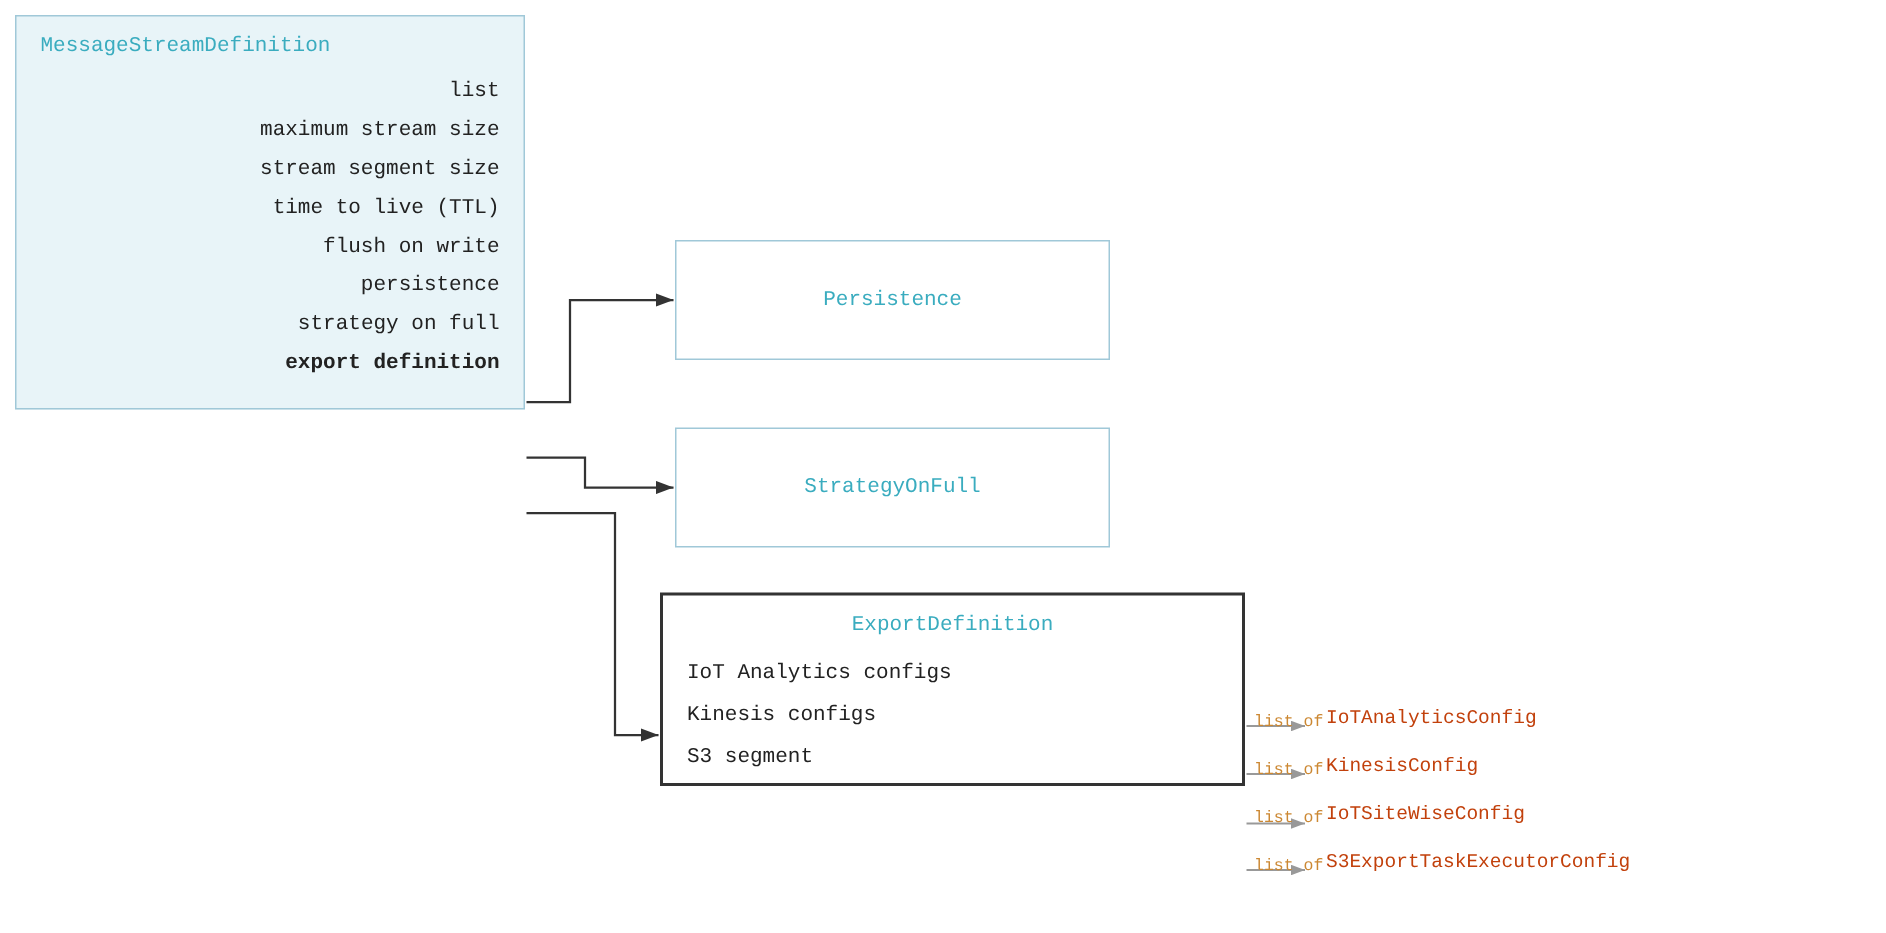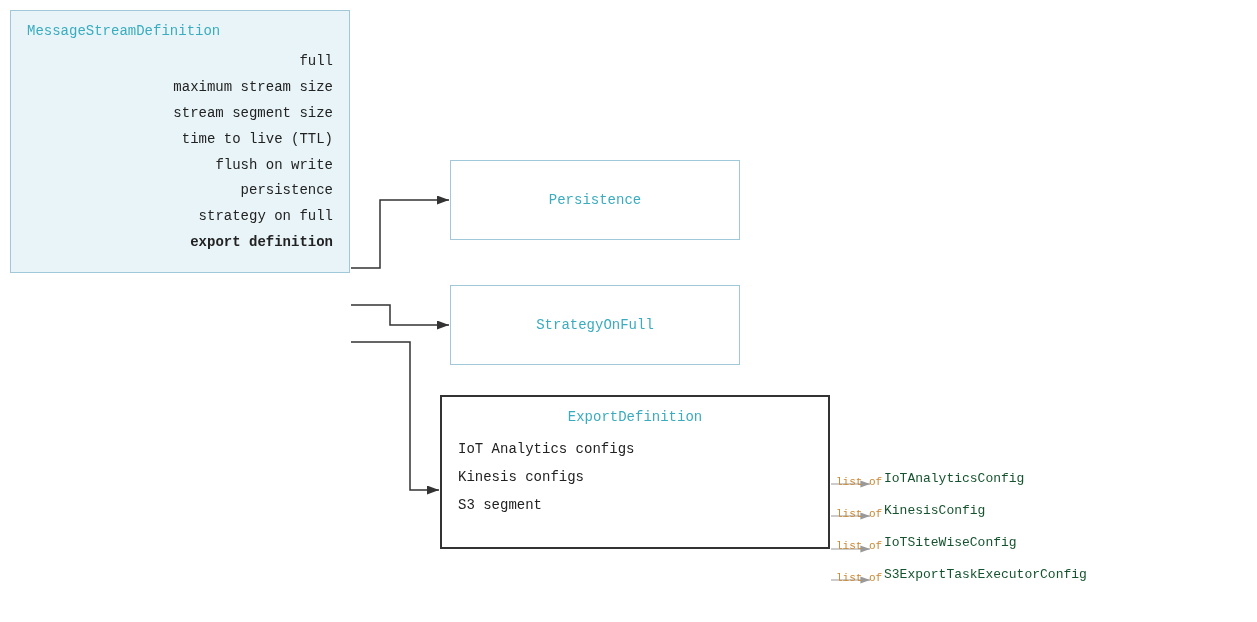--- a/index.html
+++ b/index.html
@@ -81,40 +81,40 @@
     }
 
     
     .box-export {
       position: absolute;
       left: 440px;
       top: 395px;
       width: 390px;
       border: 2px solid #333;
       background: #fff;
-      padding: 12px 16px 28px 16px;
+      padding: 12px 16px 3px 16px;
     }
 
     .box-export .box-title {
       color: #3aacbf;
       font-size: 14px;
       text-align: center;
       margin-bottom: 10px;
     }
 
     .box-export .field-list {
       list-style: none;
       line-height: 2;
       color: #222;
     }
 
     
     .target-label {
       position: absolute;
-      color: #14532d;
+      color: #c2410c;
       font-size: 13px;
       white-space: nowrap;
     }
 
     
     .list-of-label {
       position: absolute;
       color: #cc8833;
       font-size: 11px;
       white-space: nowrap;
@@ -160,21 +160,21 @@
     <line x1="831" y1="549" x2="870" y2="549" stroke="#999" stroke-width="1.2" marker-end="url(#arrowhead-gray)"></line>
 
     <line x1="831" y1="580" x2="870" y2="580" stroke="#999" stroke-width="1.2" marker-end="url(#arrowhead-gray)"></line>
 
     <line x1="833" y1="484" x2="833" y2="484" stroke="#999" stroke-width="1.2"></line>
   </svg>
 
   <div class="box-main">
     <div class="box-title">MessageStreamDefinition</div>
     <ul class="field-list">
-      <li>full</li>
+      <li>list</li>
       <li>maximum stream size</li>
       <li>stream segment size</li>
       <li>time to live (TTL)</li>
       <li>flush on write</li>
       <li>persistence</li>
       <li>strategy on full</li>
       <li class="bold">export definition</li>
     </ul>
   </div>
 

